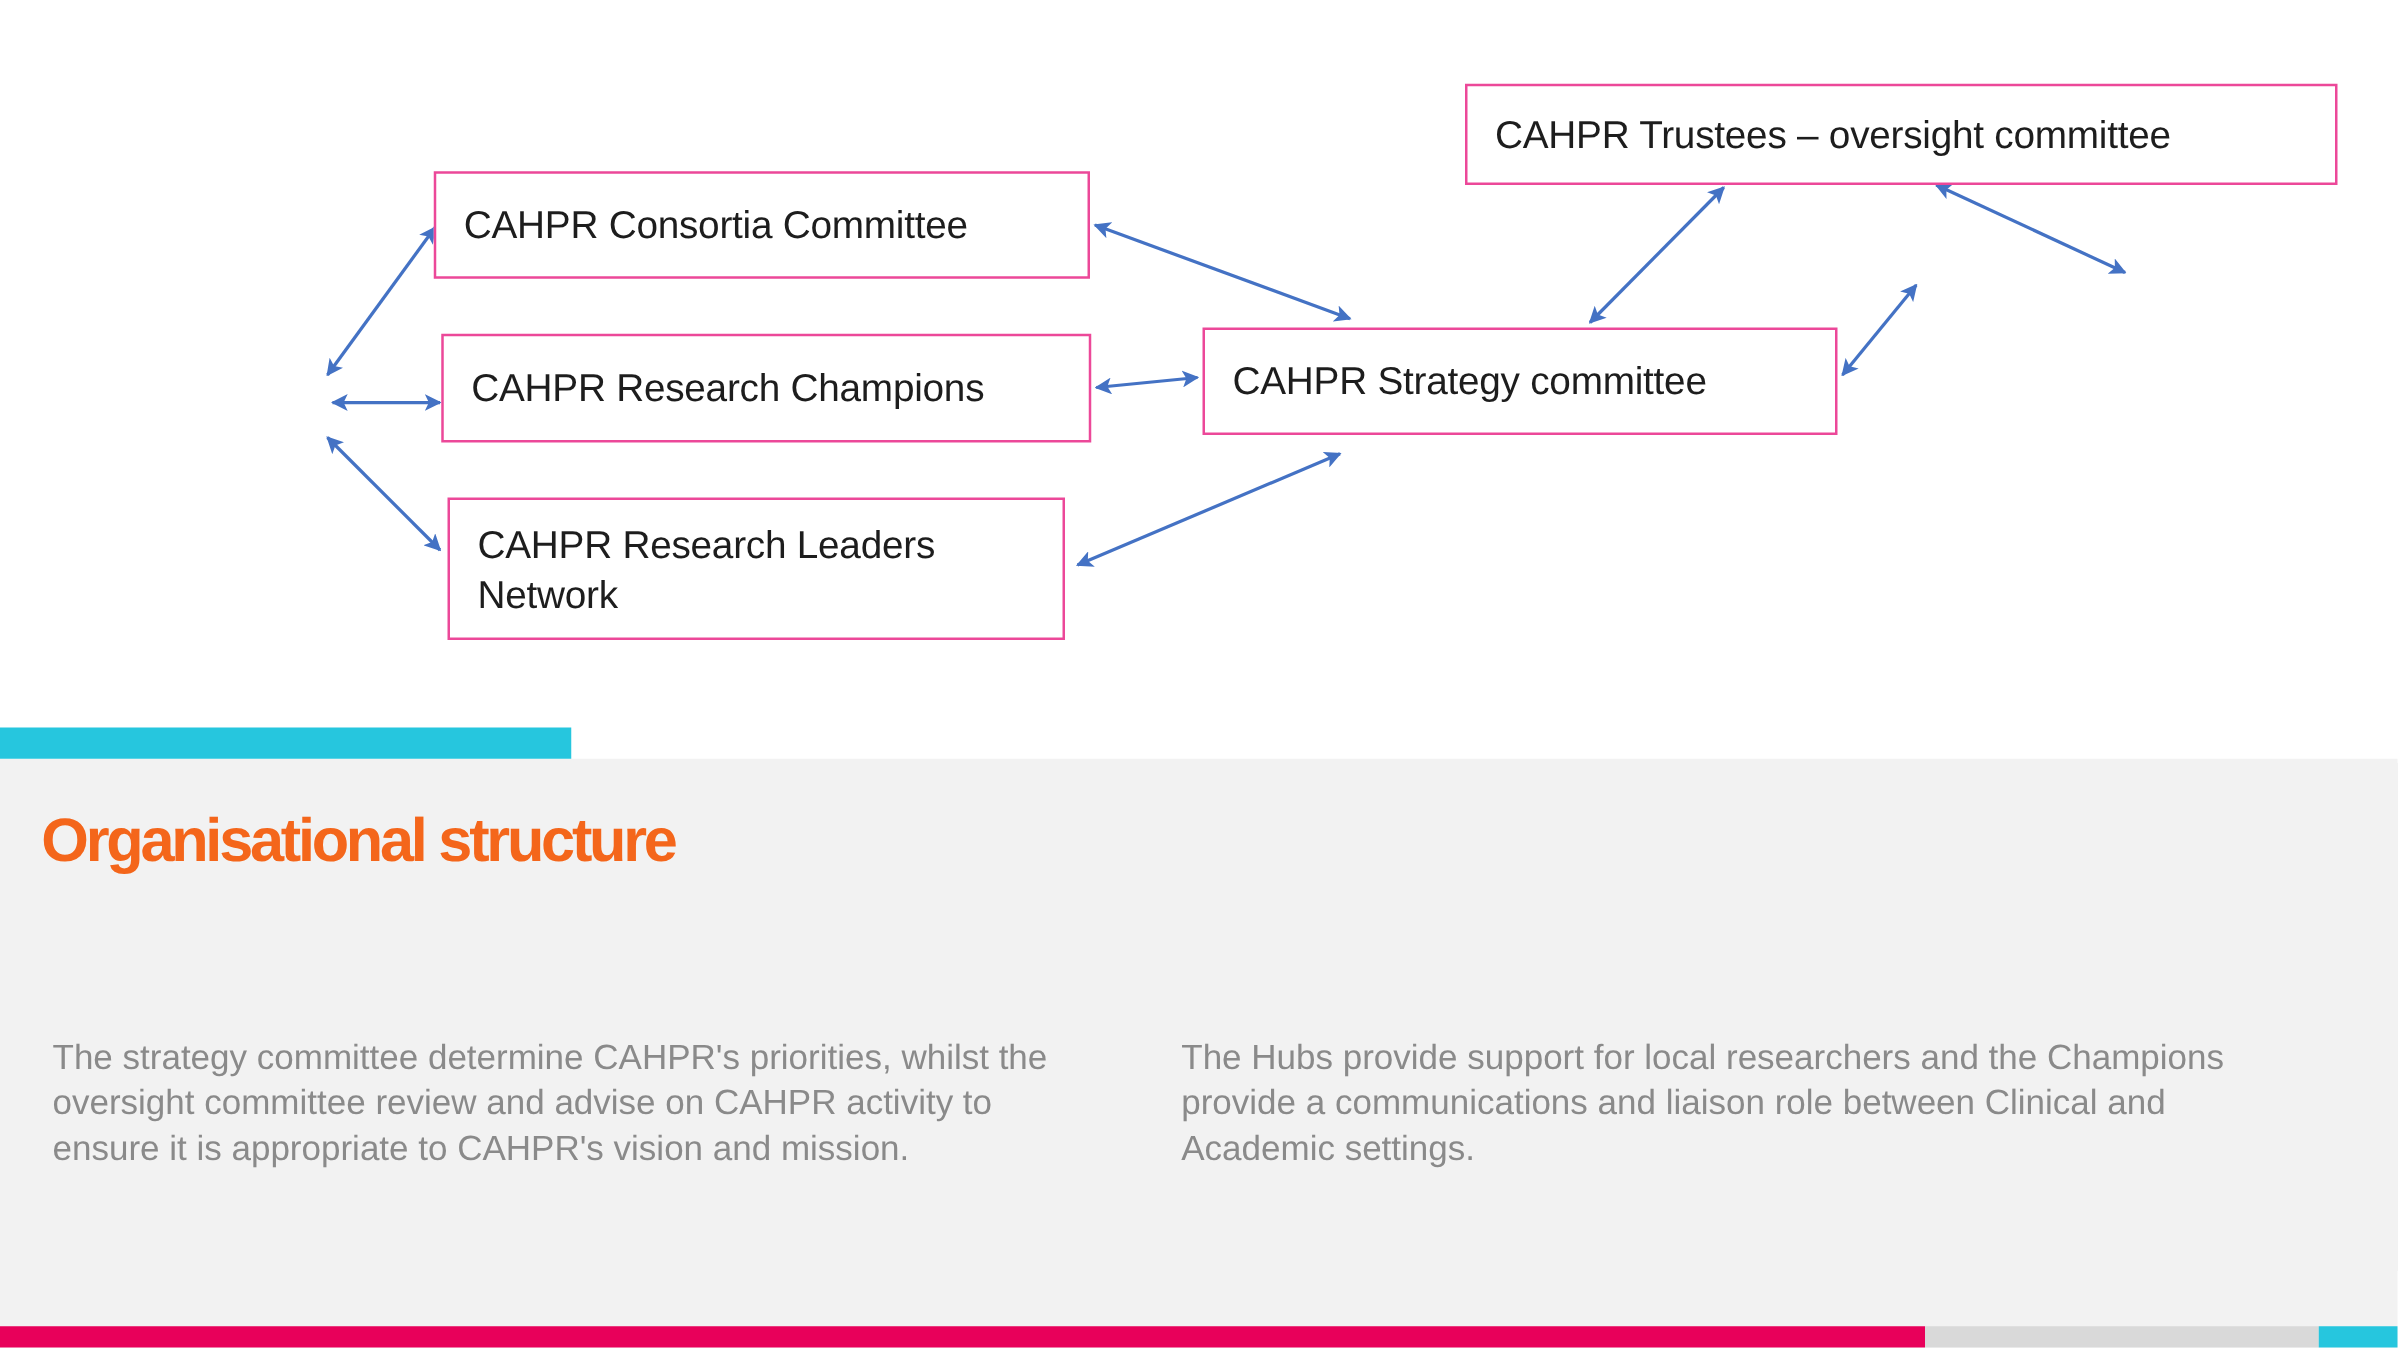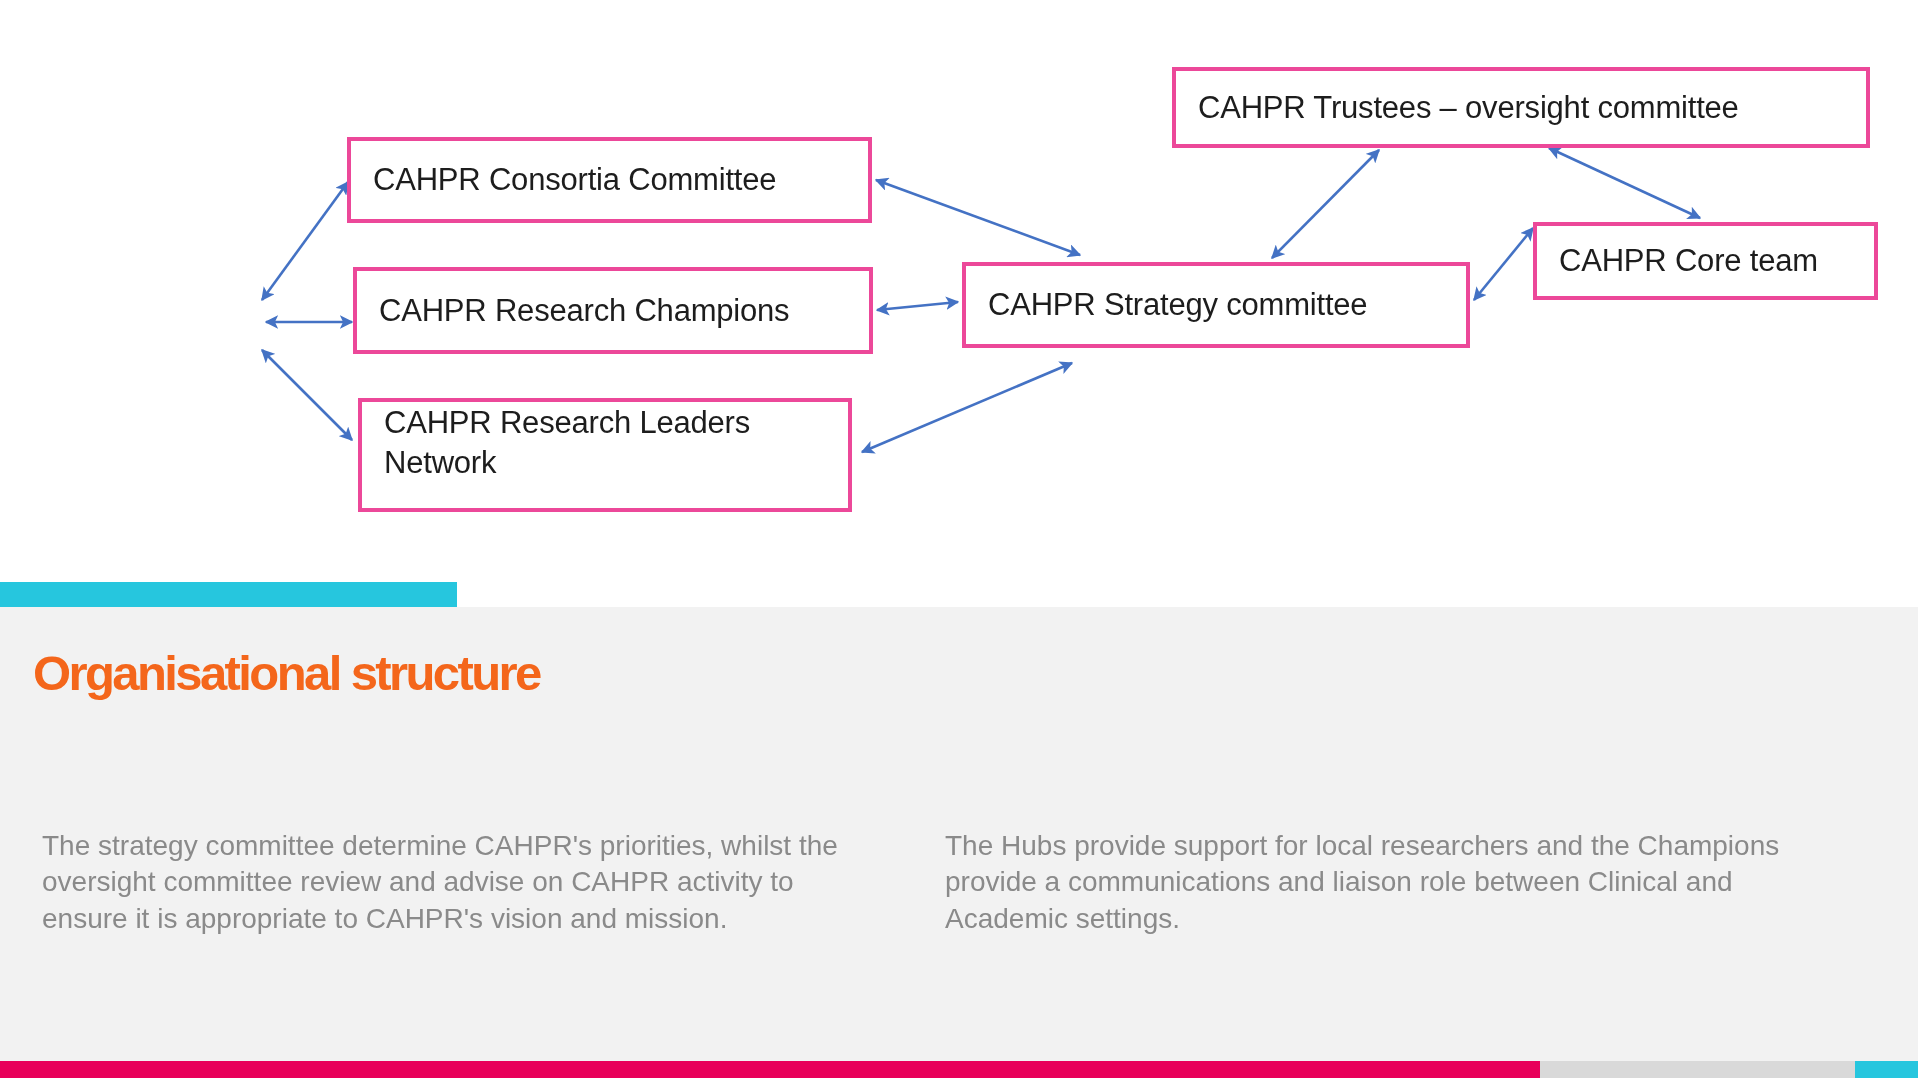--- a/index.html
+++ b/index.html
@@ -37,42 +37,42 @@
     position: absolute;
     left: 0; top: 0;
     width: 1918px;
     height: 607px;
   }
 
   
   .dbox {
     position: absolute;
     box-sizing: border-box;
-    border: 4px solid #ec4899;
+    border: 2px solid #ec4899;
     background: #ffffff;
     display: flex;
     align-items: center;
     padding-left: 22px;
     padding-right: 14px;
     z-index: 3;
   }
   .dbox .dlabel {
     font-family: "Liberation Sans", sans-serif;
     font-size: 31px;
     font-weight: 400;
     color: #1d1d1d;
     line-height: 1.28;
     letter-spacing: -0.2px;
     white-space: pre-line;
   }
 
   #box-hubs            { left: 6px;    top: 287px; width: 260px; height: 84px; }
   #box-consortia       { left: 347px;  top: 137px; width: 525px; height: 86px; }
   #box-champions       { left: 353px;  top: 267px; width: 520px; height: 87px; }
-  #box-leaders         { left: 358px;  top: 398px; width: 494px; height: 114px; align-items: flex-start; padding-top: 1px;}
+  #box-leaders         { left: 358px;  top: 398px; width: 494px; height: 114px; align-items: flex-start; padding-top: 16px;}
   #box-strategy        { left: 962px;  top: 262px; width: 508px; height: 86px; }
   #box-trustees        { left: 1172px; top: 67px;  width: 698px; height: 81px; }
   #box-core            { left: 1533px; top: 222px; width: 345px; height: 78px; }
 
   
   #accent-bar {
     position: absolute;
     left: 0;
     top: 582px;
     width: 457px;
@@ -184,23 +184,20 @@
     </div>
 
     <div class="dbox" id="box-strategy">
       <span class="dlabel">CAHPR Strategy committee</span>
     </div>
 
     <div class="dbox" id="box-trustees">
       <span class="dlabel">CAHPR Trustees – oversight committee</span>
     </div>
 
-    <div class="dbox" id="box-core">
-      <span class="dlabel">CAHPR Core team</span>
-    </div>
 
   </div>
 
   <div id="accent-bar"></div>
 
   <div id="content-panel">
 
     <div id="page-title">Organisational structure</div>
 
     <div class="body-col" id="col-left">

